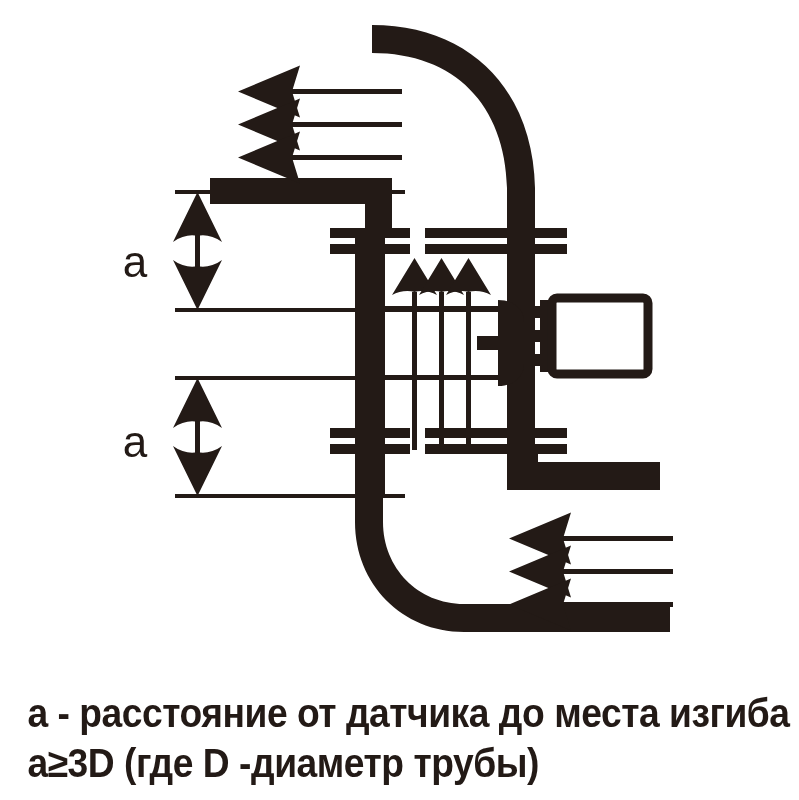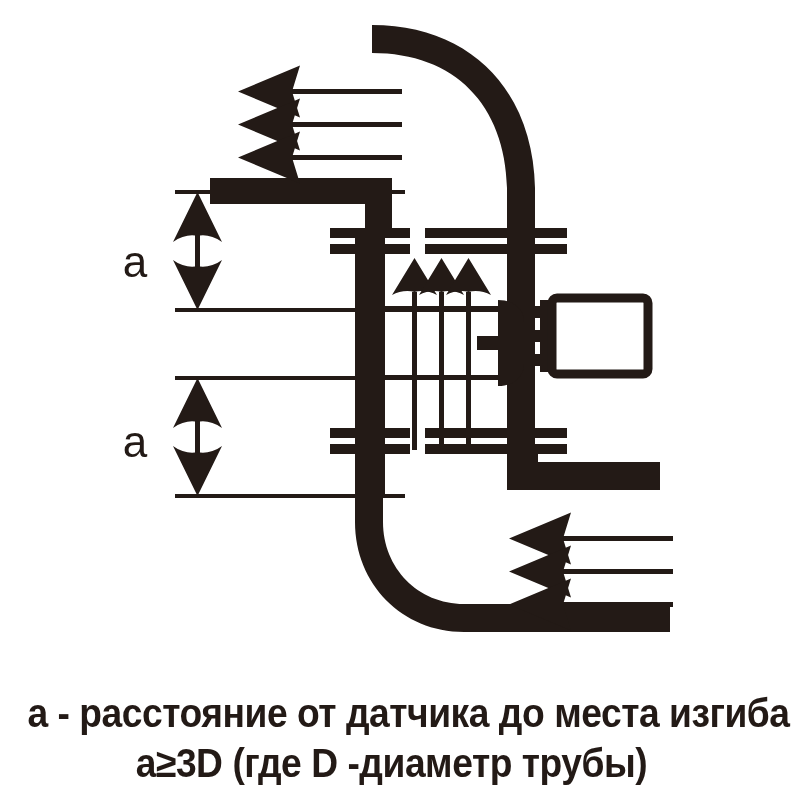--- a/index.html
+++ b/index.html
@@ -25,21 +25,21 @@
     top: 0;
     width: 799px;
     height: 690px;
     display: block;
   }
   .caption-block {
     position: absolute;
     left: 0;
     top: 688px;
     width: 783px;
-    text-align: center;
+    text-align: left;
   }
   .caption-line {
     display: block;
     color: #231a16;
     font-family: "Liberation Sans", sans-serif;
     font-weight: bold;
     letter-spacing: -0.5px;
     white-space: nowrap;
   }
   .caption-line-1 {

